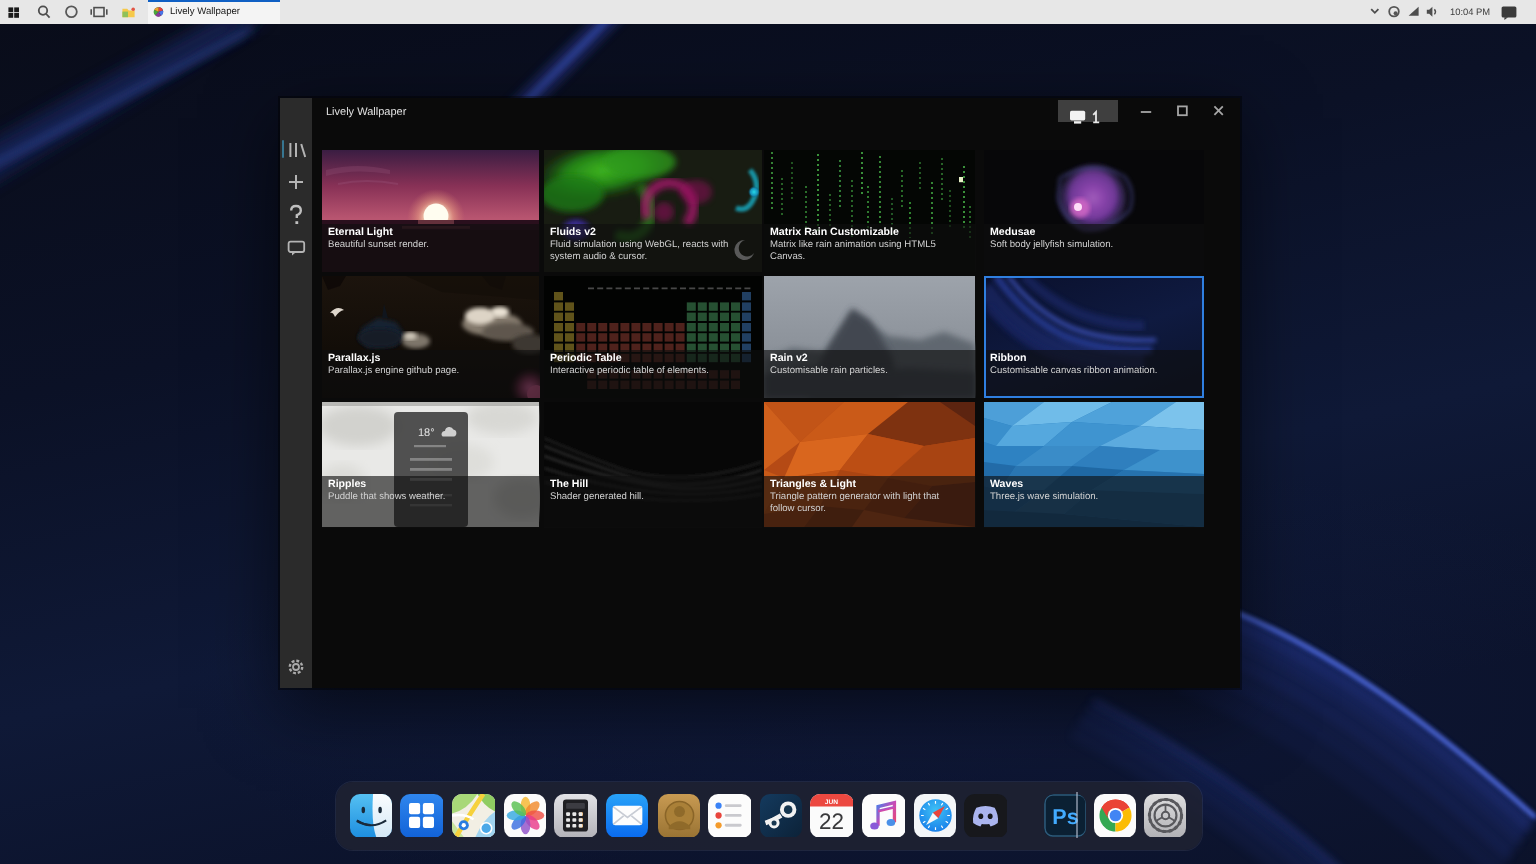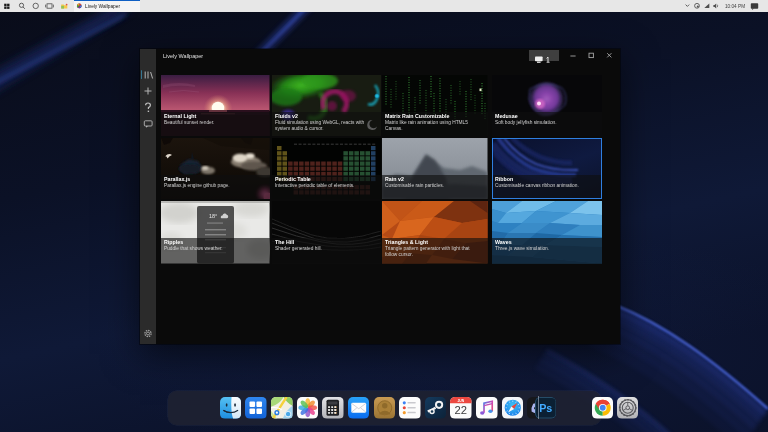--- a/index.html
+++ b/index.html
@@ -17,21 +17,21 @@
 #wtitle { position:absolute; left:22.5px; top:4.5px; color:#e2e2e2; transform-origin:0 0; transform:scale(0.5); font-size:11px; white-space:nowrap; }
 #monbtn { position:absolute; left:389px; top:1.5px; width:30px; height:10.5px; background:#3f3f3f; }
 
 .tile { position:absolute; overflow:hidden; }
 .cap { position:absolute; left:0; right:0; bottom:0; background:rgba(14,14,14,0.62); }
 .cap .in { position:absolute; left:3px; top:1px; width:220px; transform-origin:0 0; transform:scale(0.5); }
 .cap .t { font-size:10.6px; line-height:13px; font-weight:bold; color:#ffffff; }
 .cap .d { font-size:9.6px; line-height:11.5px; color:#d2d2d2; }
 
 #dock { position:absolute; left:167.5px; top:391px; width:433.5px; height:34px; background:rgba(32,35,50,0.80); border-radius:8.5px; box-shadow:0 0 0 0.5px rgba(255,255,255,0.08); z-index:40; }
-.di { position:absolute; top:6px; width:21.5px; height:21.5px; border-radius:5px; overflow:hidden;margin-left:45px; }
+.di { position:absolute; top:6px; width:21.5px; height:21.5px; border-radius:5px; overflow:hidden; }
 </style>
 </head>
 <body>
 <div id="screen">
   <svg id="wall" width="768" height="432" viewBox="0 0 768 432">
     <defs>
       <linearGradient id="base" x1="0" y1="0" x2="0.4" y2="1">
         <stop offset="0" stop-color="#090c19"></stop>
         <stop offset="0.4" stop-color="#0b1126"></stop>
         <stop offset="0.72" stop-color="#0f1937"></stop>
@@ -856,21 +856,21 @@
 <path d="M15.8,6.2 L12.4,12.4 L9.6,9.6 Z" fill="#e8453c"></path>
 <path d="M6.2,15.8 L9.6,9.6 L12.4,12.4 Z" fill="#f8f8f8"></path>
 </svg></div>
 <div class="di" style="left:314.7px;border-radius:5.5px"><svg width="21.5" height="21.5" viewBox="0 0 22 22">
 <rect width="22" height="22" fill="#17181c"></rect>
 <path d="M6.5,6.8 Q11,5 15.5,6.8 Q18,10.5 17.4,14.6 Q15.6,16 13.8,16.4 L13.2,15.2 Q15,14.7 15.8,13.8 Q12,15.6 8,13.8? Z" fill="none"></path>
 <path d="M6.3,7 Q11,5.2 15.7,7 Q17.9,10.8 17.3,14.8 Q15.4,16.2 13.6,16.6 L12.9,15.3 Q11,15.7 9.1,15.3 L8.4,16.6 Q6.6,16.2 4.7,14.8 Q4.1,10.8 6.3,7 Z" fill="#aab4ee"></path>
 <ellipse cx="8.6" cy="11.4" rx="1.25" ry="1.45" fill="#17181c"></ellipse>
 <ellipse cx="13.4" cy="11.4" rx="1.25" ry="1.45" fill="#17181c"></ellipse>
 </svg></div>
-<div class="di" style="left:322px;border-radius:5px"><svg width="21.5" height="21.5" viewBox="0 0 22 22">
+<div class="di" style="left:354px;border-radius:5px"><svg width="21.5" height="21.5" viewBox="0 0 22 22">
 <rect width="22" height="22" fill="#0b2033"></rect>
 <rect x="0.5" y="0.5" width="21" height="21" rx="4" fill="none" stroke="#2e5a7a" stroke-width="0.8"></rect>
 <text x="11" y="15.3" text-anchor="middle" font-size="11" font-weight="bold" fill="#42abff" font-family="Liberation Sans">Ps</text>
 </svg></div>
 <div class="di" style="left:379.1px;border-radius:5px"><svg width="21.5" height="21.5" viewBox="0 0 22 22">
 <rect width="22" height="22" fill="#fbfbfb"></rect>
 <path d="M11,11 L3.9,6.9 A8.2,8.2 0 0 1 18.1,6.9 Z" fill="#ea4335"></path>
 <path d="M11,11 L3.9,6.9 A8.2,8.2 0 0 0 11,19.2 Z" fill="#34a853"></path>
 <path d="M11,11 L11,19.2 A8.2,8.2 0 0 0 18.1,6.9 Z" fill="#fbbc05"></path>
 <path d="M3.9,6.9 A8.2,8.2 0 0 1 18.1,6.9 L11,6.9 A4.1,4.1 0 0 0 7.45,13.05 Z" fill="#ea4335"></path>

